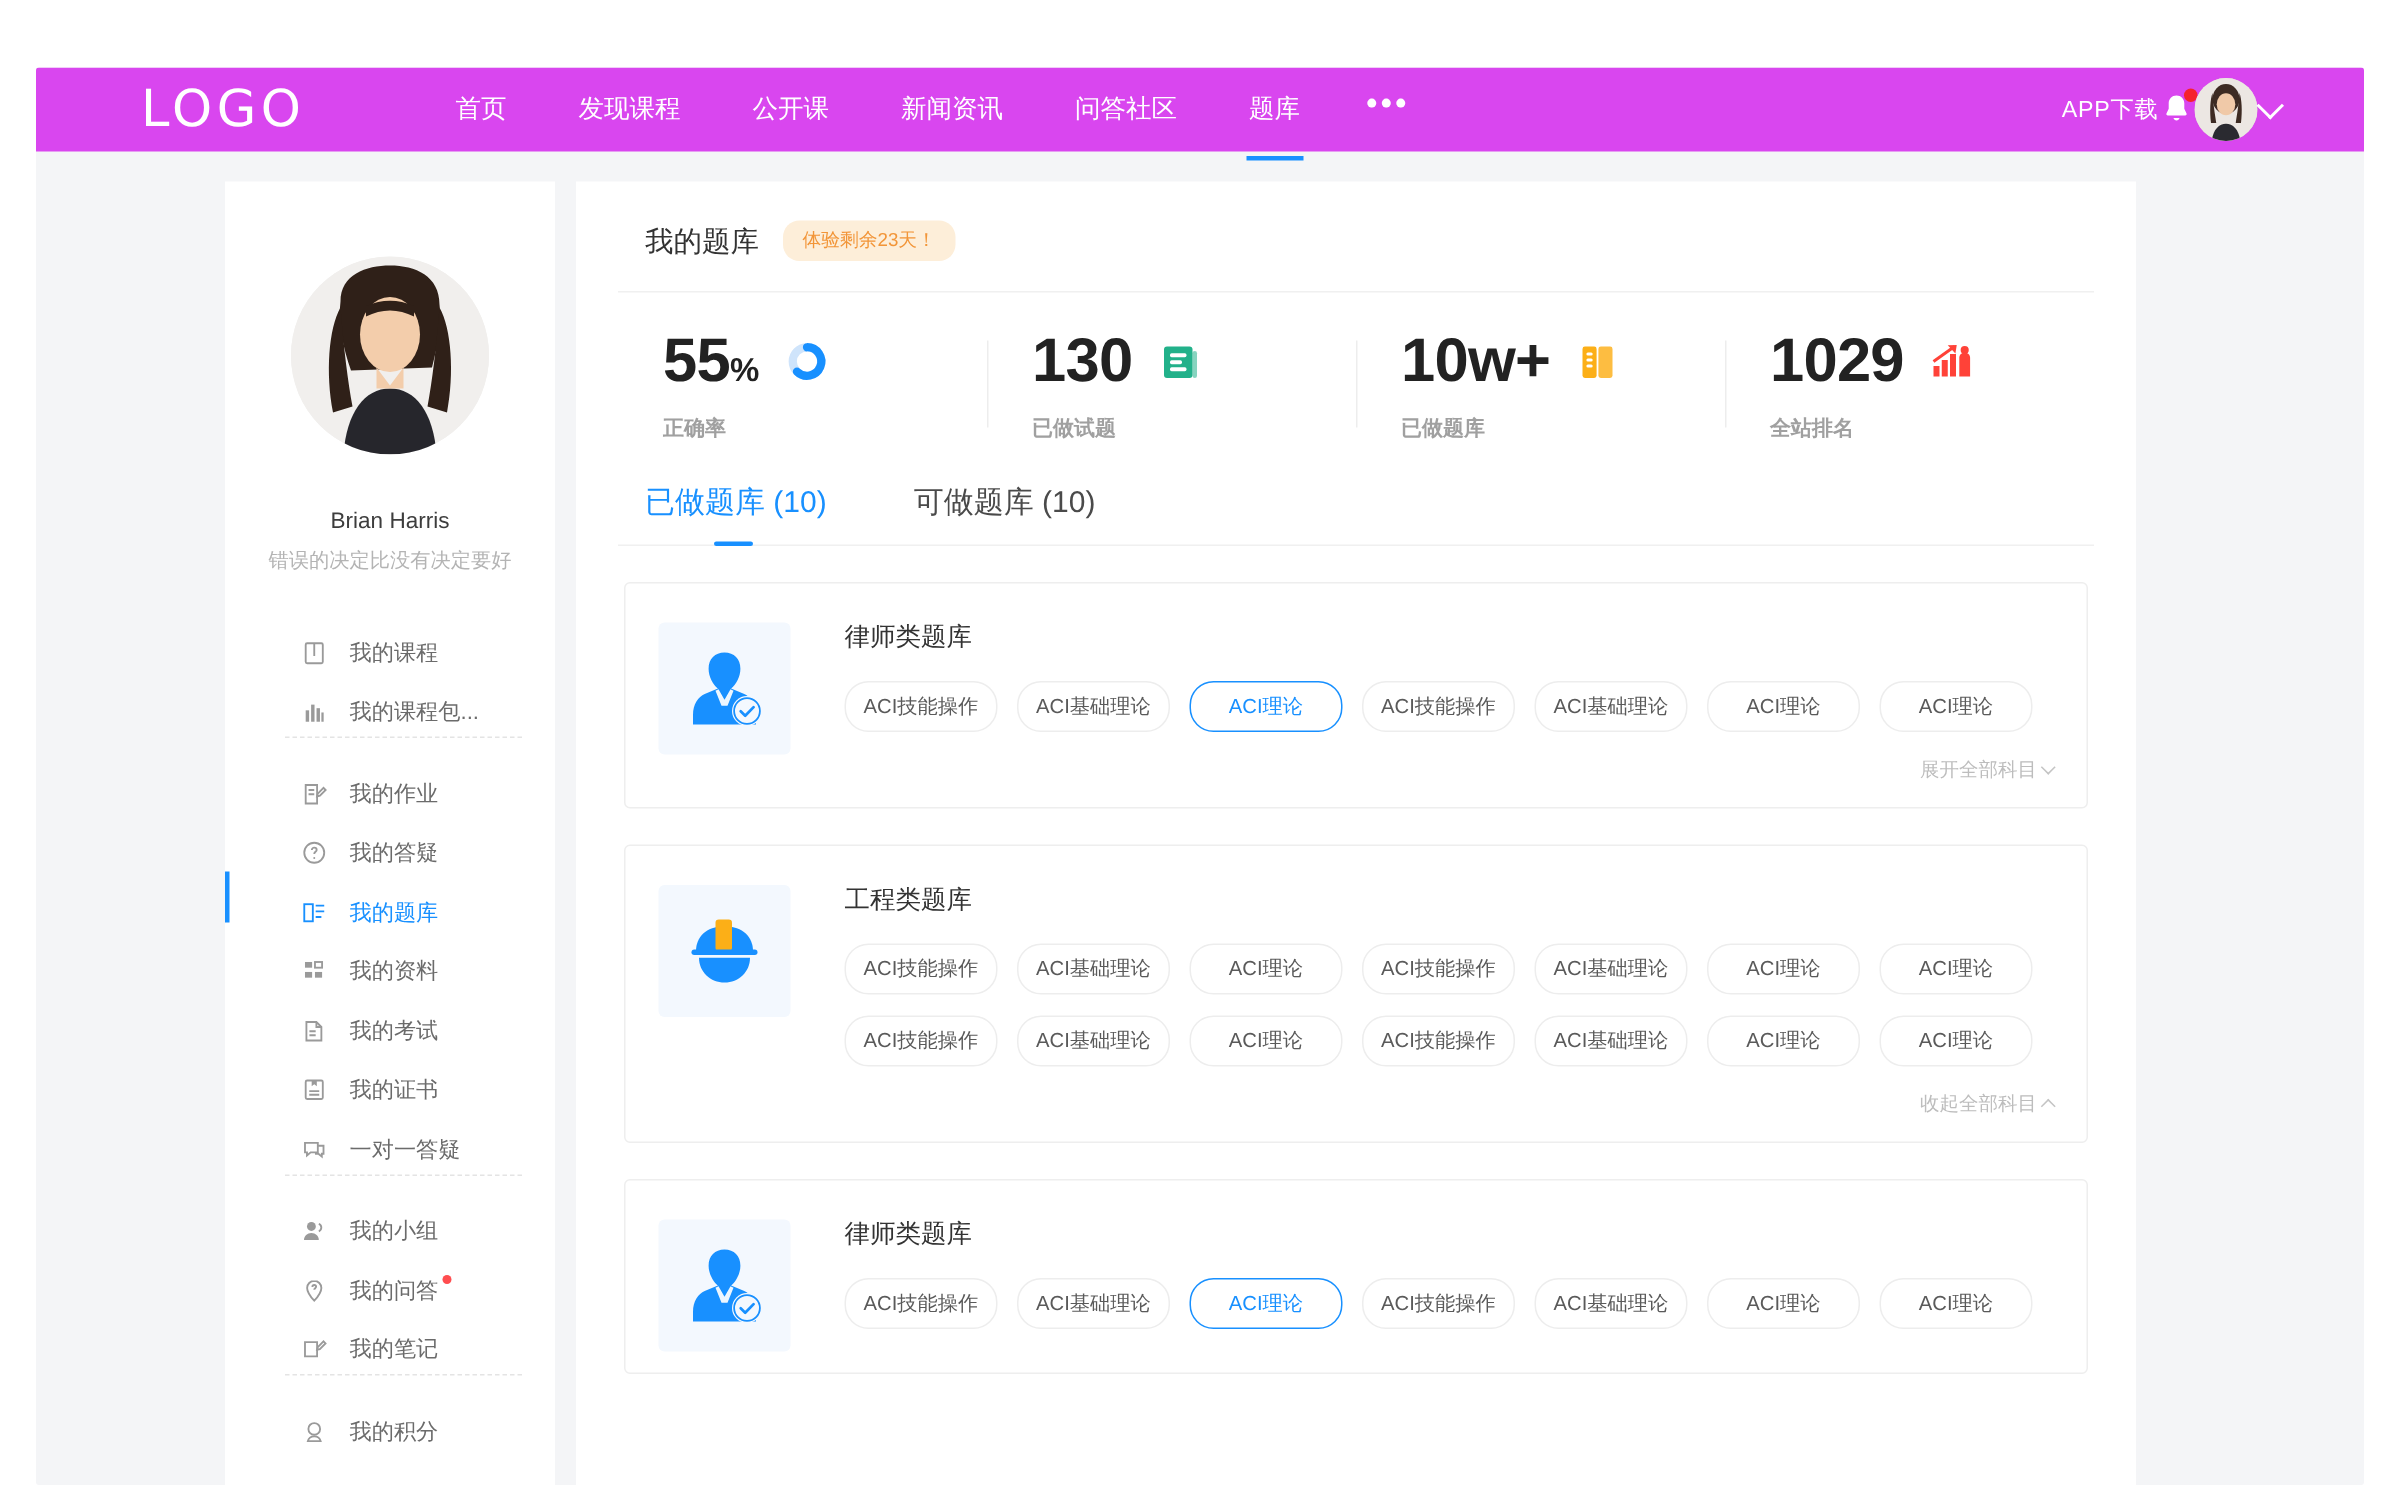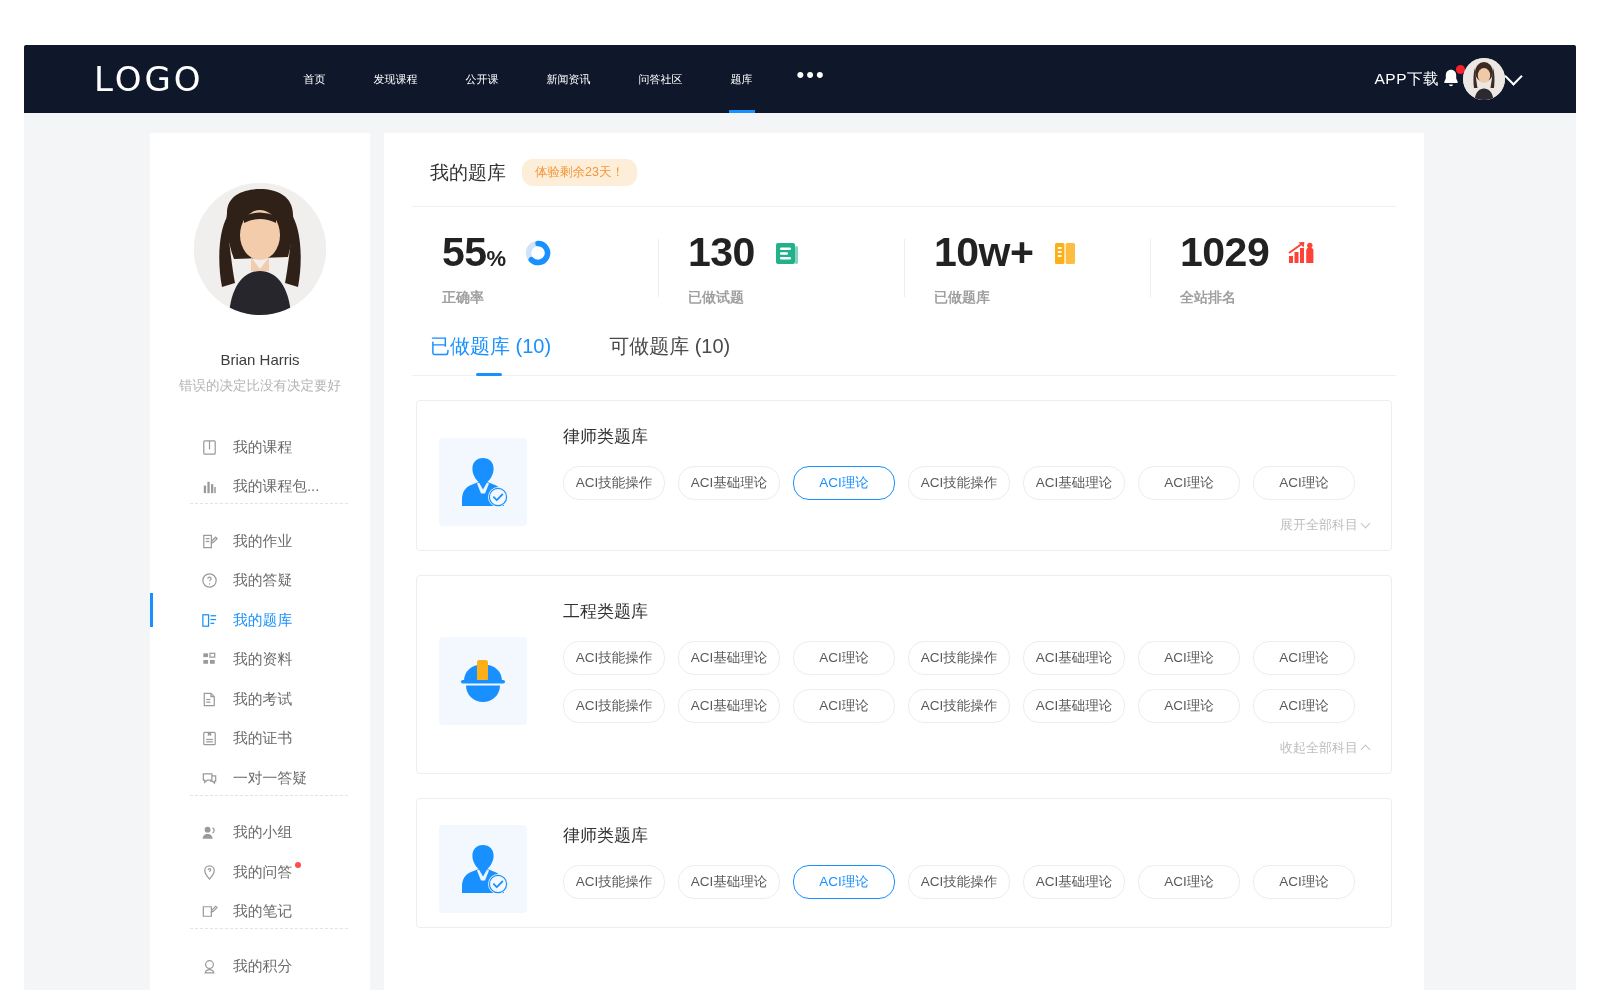--- a/index.html
+++ b/index.html
@@ -19,43 +19,43 @@
     position: absolute;
     left: 24px; top: 45px;
     width: 1552px; height: 945px;
     background: #f4f5f7;
     overflow: hidden;
     border-radius: 2px;
   }
 
   
   .topnav {
-    height: 68px;
-    background: #0f172a;
+    height: 56px;
+    background: #d946ef;
     display: flex;
     align-items: center;
     position: relative;
   }
   .logo {
     margin-left: 70px;
     color: #ffffff;
     font-size: 34px;
     letter-spacing: 3px;
     font-weight: 400;
     font-family: "DejaVu Sans", sans-serif;
   }
   .navmenu {
     display: flex;
     align-items: center;
     margin-left: 76px;
     height: 68px;
   }
   .navitem {
     color: #ffffff;
-    font-size: 11px;
+    font-size: 17px;
     padding: 0 24px;
     height: 68px;
     line-height: 68px;
     position: relative;
     cursor: pointer;
     white-space: nowrap;
   }
   .navitem.active::after {
     content: "";
     position: absolute;
@@ -272,21 +272,20 @@
 
   
   .cards { padding: 0 4px; }
   .qcard {
     border: 1px solid #eeeeee;
     border-radius: 4px;
     background: #fff;
     padding: 24px 22px 14px 22px;
     display: flex;
     margin-bottom: 24px;
-    align-items: center;
   }
   .qcard-thumb {
     width: 88px; height: 88px;
     border-radius: 4px;
     background: #f3f8fe;
     flex-shrink: 0;
     display: flex; align-items: center; justify-content: center;
     margin-top: 2px;
   }
   .qcard-body {

